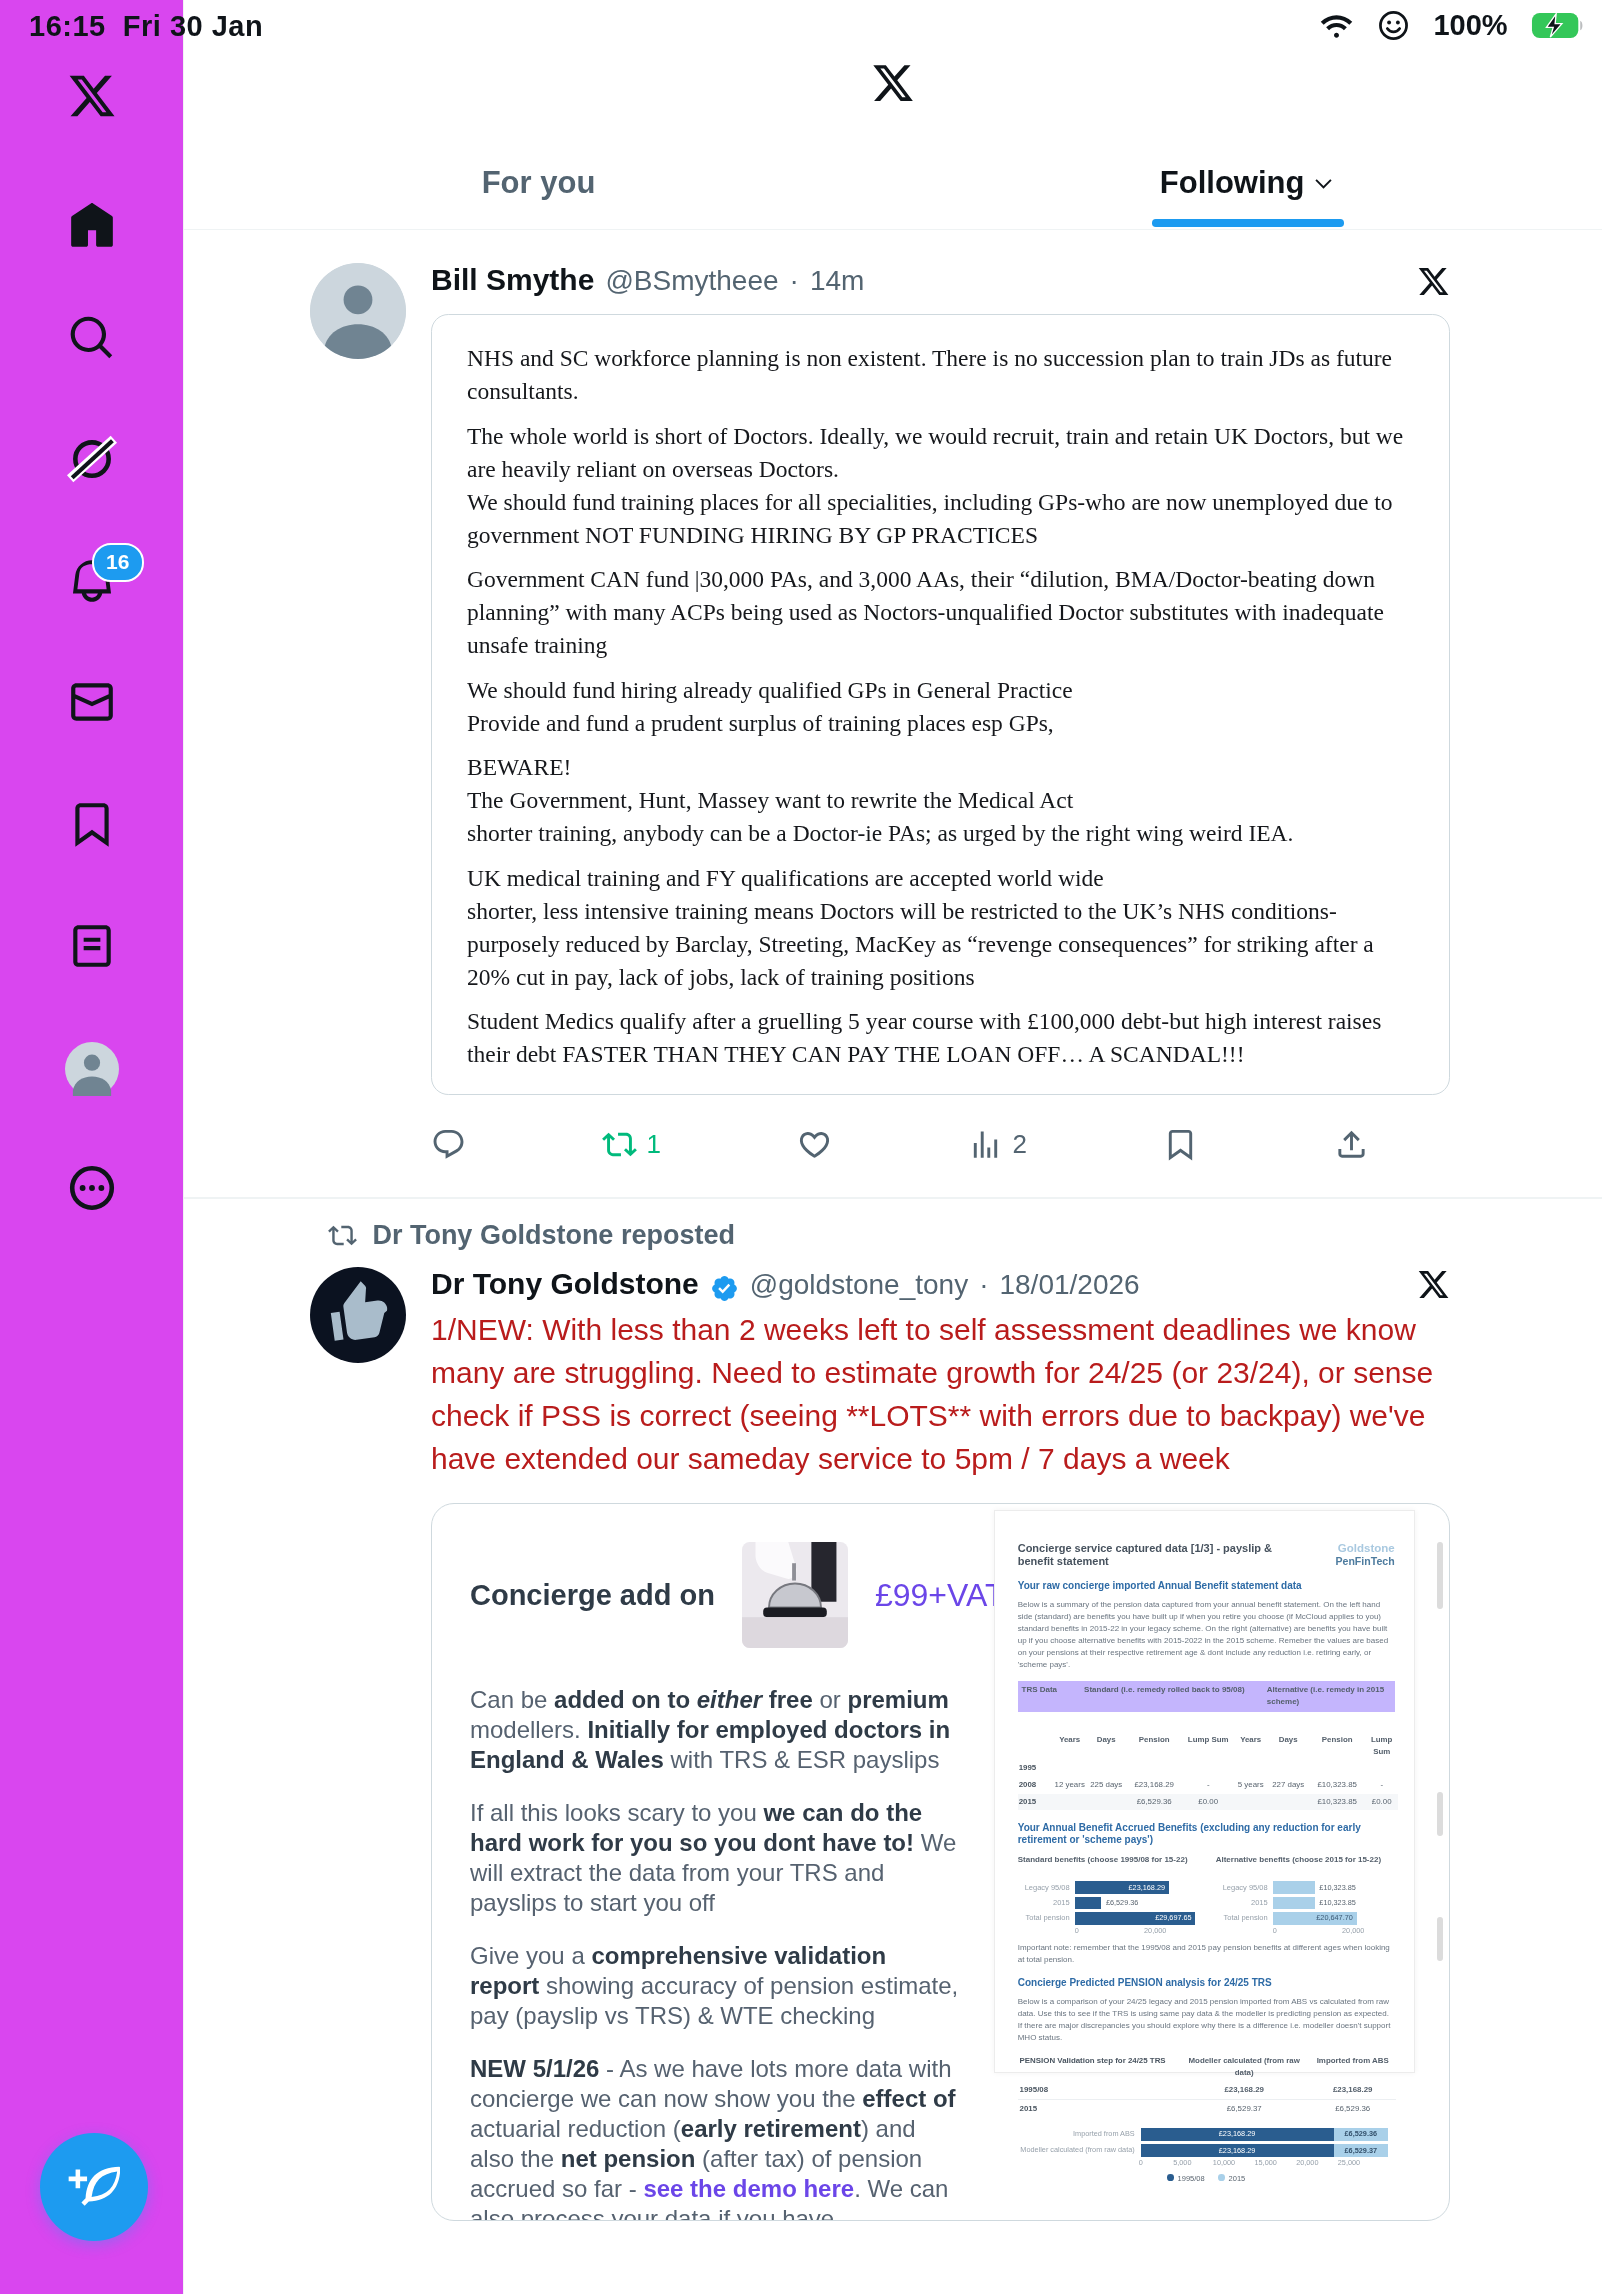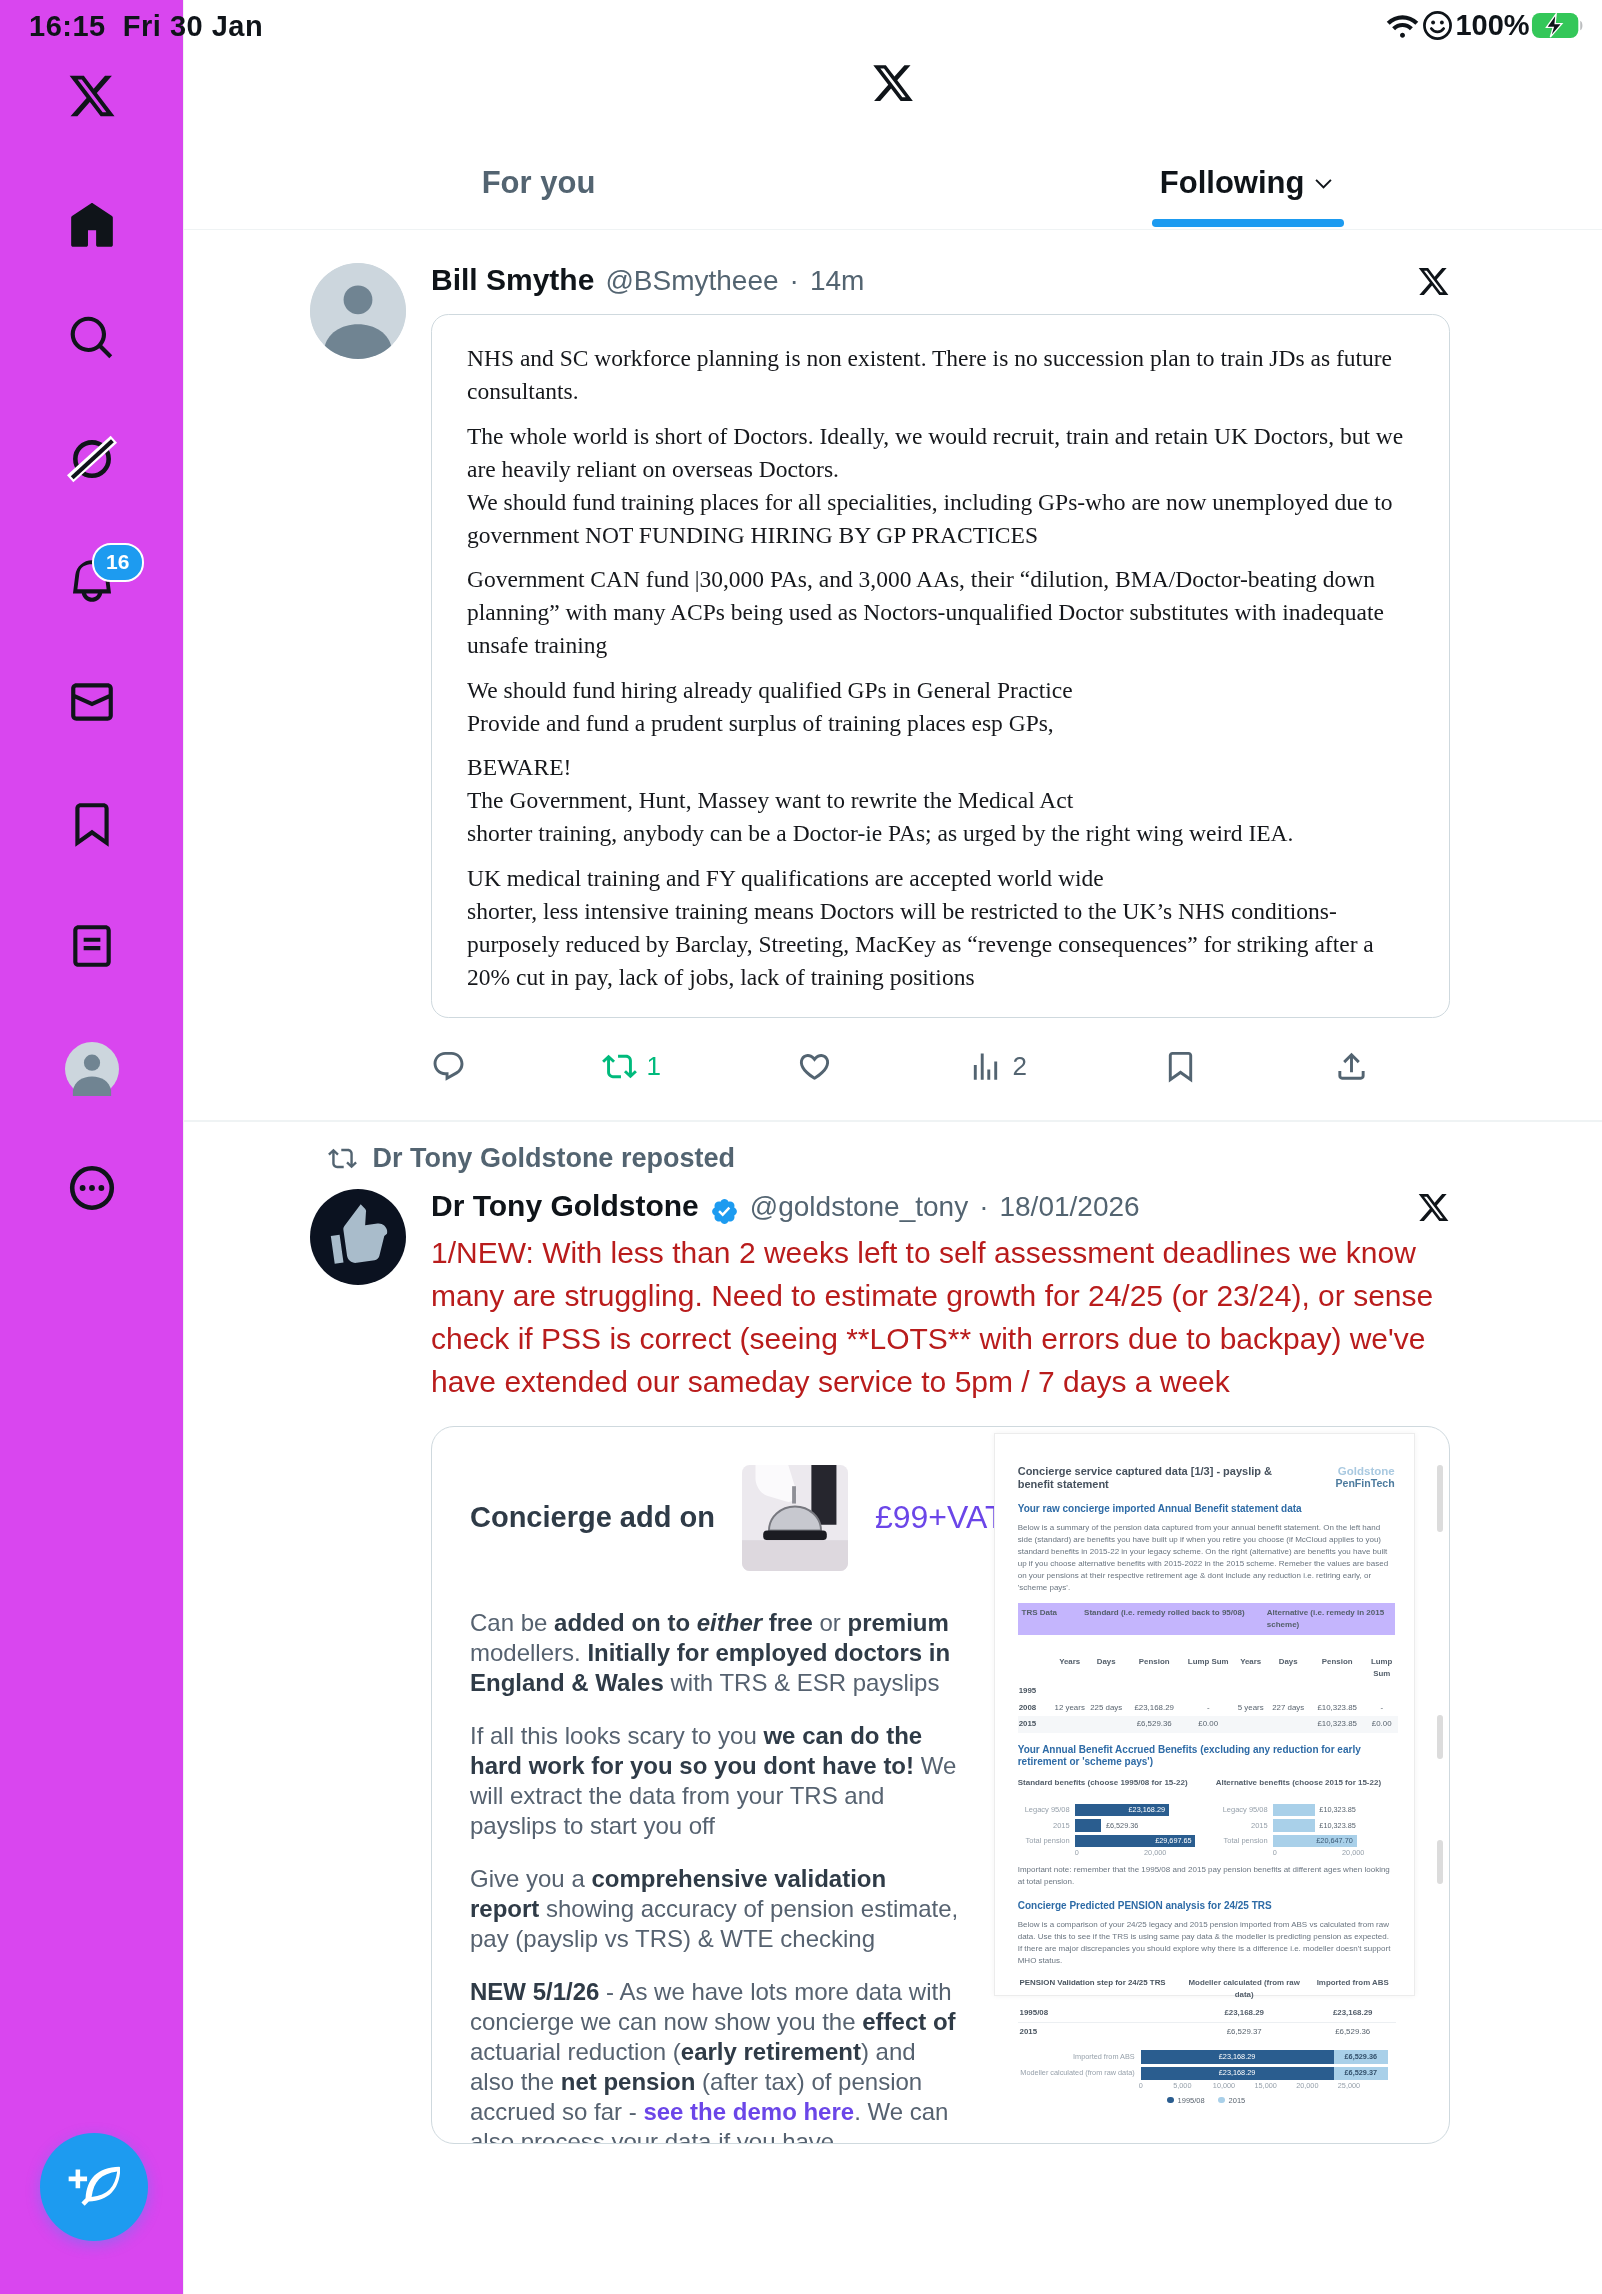--- a/index.html
+++ b/index.html
@@ -3,21 +3,21 @@
 <meta charset="utf-8">
 <style>
   html,body{margin:0;padding:0;background:#fff;}
   .page{position:relative;width:1602px;height:2294px;overflow:hidden;background:#fff;
         font-family:"Liberation Sans","DejaVu Sans",sans-serif;color:#0f1419;}
   svg{display:block}
 
   
   .statusbar{position:absolute;top:0;left:0;width:100%;height:50px;z-index:30;}
   .st-left{position:absolute;left:29px;top:9.6px;font-size:29px;font-weight:600;letter-spacing:0.5px;}
-  .st-right{position:absolute;right:15.4px;top:7.7px;display:flex;align-items:center;gap:1px;}
+  .st-right{position:absolute;right:15.4px;top:7.7px;display:flex;align-items:center;gap:23px;}
   .st-pct{font-size:29px;font-weight:600;}
 
   
   .sidebar{position:absolute;left:0;top:0;width:183px;height:100%;border-right:1.9px solid #eff3f4;background:#d946ef;z-index:10;}
   .nav{position:absolute;left:50%;transform:translateX(-50%);}
   .badge{position:absolute;top:-13.4px;left:25px;min-width:33px;height:35px;padding:0 7.7px;background:#1d9bf0;
          border-radius:19px;color:#fff;font-size:21px;font-weight:700;display:flex;align-items:center;justify-content:center;border:2.9px solid #fff;}
   .side-avatar{width:54px;height:54px;border-radius:50%;overflow:hidden;background:#ccd6dd;}
   .compose{position:absolute;left:40px;top:2133px;width:108px;height:108px;border-radius:50%;background:#1d9bf0;
            display:flex;align-items:center;justify-content:center;box-shadow:0 3.8px 13.4px rgba(29,155,240,.35);}
@@ -282,20 +282,21 @@
             <p>The whole world is short of Doctors. Ideally, we would recruit, train and retain UK Doctors, but we are heavily reliant on overseas Doctors.
 We should fund training places for all specialities, including GPs-who are now unemployed due to government NOT FUNDING HIRING BY GP PRACTICES</p>
             <p>Government CAN fund |30,000 PAs, and 3,000 AAs, their “dilution, BMA/Doctor-beating down planning” with many ACPs being used as Noctors-unqualified Doctor substitutes with inadequate unsafe training</p>
             <p>We should fund hiring already qualified GPs in General Practice
 Provide and fund a prudent surplus of training places esp GPs,</p>
             <p>BEWARE!
 The Government, Hunt, Massey want to rewrite the Medical Act
 shorter training, anybody can be a Doctor-ie PAs; as urged by the right wing weird IEA.</p>
             <p>UK medical training and FY qualifications are accepted world wide
 shorter, less intensive training means Doctors will be restricted to the UK’s NHS conditions-purposely reduced by Barclay, Streeting, MacKey as “revenge consequences” for striking after a 20% cut in pay, lack of jobs, lack of training positions</p>
+            <p>Student Medics qualify after a gruelling 5 year course with £100,000 debt-but high interest raises their debt FASTER THAN THEY CAN PAY THE LOAN OFF… A SCANDAL!!!</p>
           </div>
         <div class="actions">
           <span class="act">
             <span>
                 <svg width="35" height="35" viewBox="0 0 24 24">
                   <path fill="#536471" d="M1.751 10c0-4.42 3.584-8 8.005-8h4.366c4.49 0 8.129 3.64 8.129 8.13 0 2.96-1.607 5.68-4.196 7.11l-8.054 4.46v-3.69h-.067c-4.49.1-8.183-3.51-8.183-8.01zm8.005-6c-3.317 0-6.005 2.69-6.005 6 0 3.37 2.77 6.08 6.138 6.01l.351-.01h1.761v2.3l5.087-2.81c1.951-1.08 3.163-3.13 3.163-5.36 0-3.39-2.744-6.13-6.129-6.13H9.756z"></path>
                 </svg>
               </span>
           </span>
           <span class="act green">

